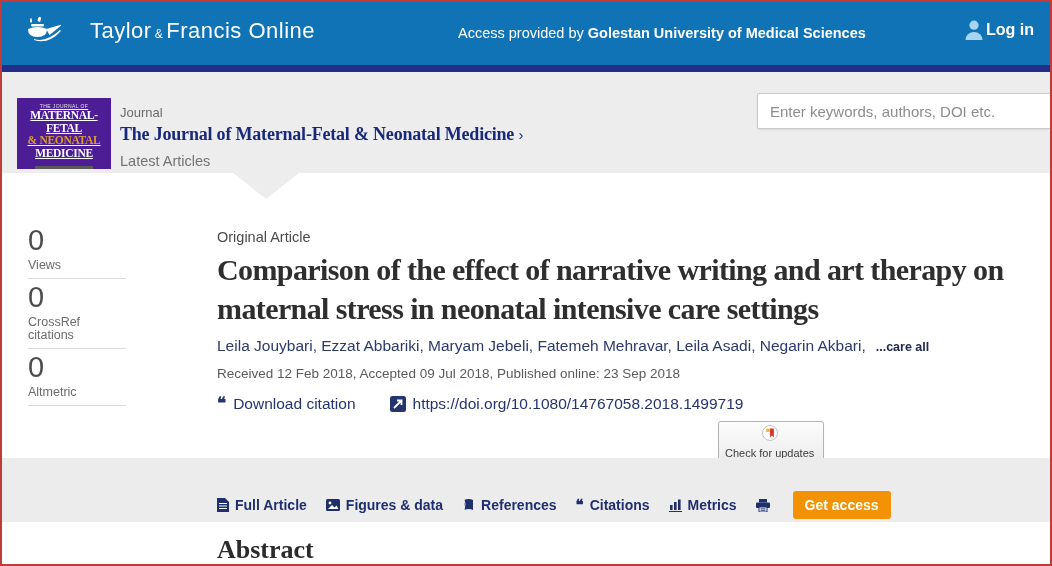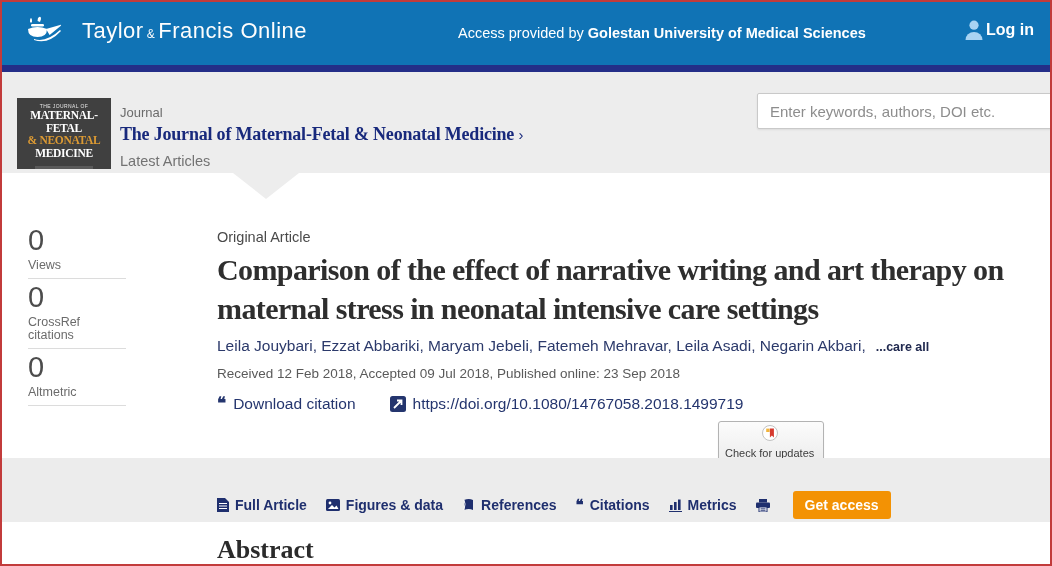--- a/index.html
+++ b/index.html
@@ -4,37 +4,37 @@
 <style>
   * { margin:0; padding:0; box-sizing:border-box; }
   body { background:#fff; font-family:"Liberation Sans", sans-serif; }
   .page { position:relative; width:1052px; height:566px; border:2px solid #c23b3b;
           background:#fff; overflow:hidden; }
 
   
   .topbar { position:absolute; left:0; top:0; width:100%; height:63px;
             background:#1073b5; }
   .brand { position:absolute; left:22px; top:12px; display:flex; align-items:center;
-           gap:12px; color:#fff; cursor:pointer; }
+           gap:20px; color:#fff; cursor:pointer; }
   .brand-text { font-size:22px; font-weight:400; letter-spacing:.5px; color:#fdfdfd; }
   .brand-text .amp { font-size:12px; margin:0 3px; vertical-align:baseline; }
   .access { position:absolute; left:456px; top:23px; color:#fff; font-size:14.5px; }
   .access b { font-weight:700; }
   .login { position:absolute; right:16px; top:16px; display:flex; align-items:center;
            color:#ffffff; font-size:16px; font-weight:700; cursor:pointer; }
 
   .navy-strip { position:absolute; left:0; top:63px; width:100%; height:7px; background:#242e88; }
 
   
   .jheader { position:absolute; left:0; top:70px; width:100%; height:101px; background:#ededed; }
   .notch { position:absolute; left:231px; top:171px; width:0; height:0;
            border-left:33px solid transparent; border-right:33px solid transparent;
            border-top:26px solid #ededed; }
-  .cover { position:absolute; left:15px; top:26px; width:94px; height:71px; background:#404040;
-           color:#fff; text-align:center; padding-top:5px; cursor:pointer; }
+  .cover { position:absolute; left:15px; top:26px; width:94px; height:71px; background:#4c1d95;
+           color:#fff; text-align:center; padding-top:5px; cursor:pointer;text-decoration:underline; }
   .cover .c1 { font-size:5px; letter-spacing:.4px; color:#e6e6e6; }
   .cover .c2, .cover .c4 { font-family:"Liberation Serif", serif; font-size:11.5px;
            font-weight:700; letter-spacing:-0.3px; line-height:12.5px; color:#fff; }
   .cover .c3 { font-family:"Liberation Serif", serif; font-size:11.5px; font-weight:700;
            letter-spacing:-0.3px; line-height:12.5px; color:#dc9a33; }
   .cover .edline { width:58px; height:3px; background:#5a5a5a; margin:7px auto 0; }
   .jmeta { position:absolute; left:118px; top:33px; }
   .eyebrow { font-size:13px; color:#6b6b6b; }
   .jtitle { margin-top:4px; font-family:"Liberation Serif", serif; font-size:18px;
             font-weight:700; color:#18297c; cursor:pointer; letter-spacing:-0.2px; }

